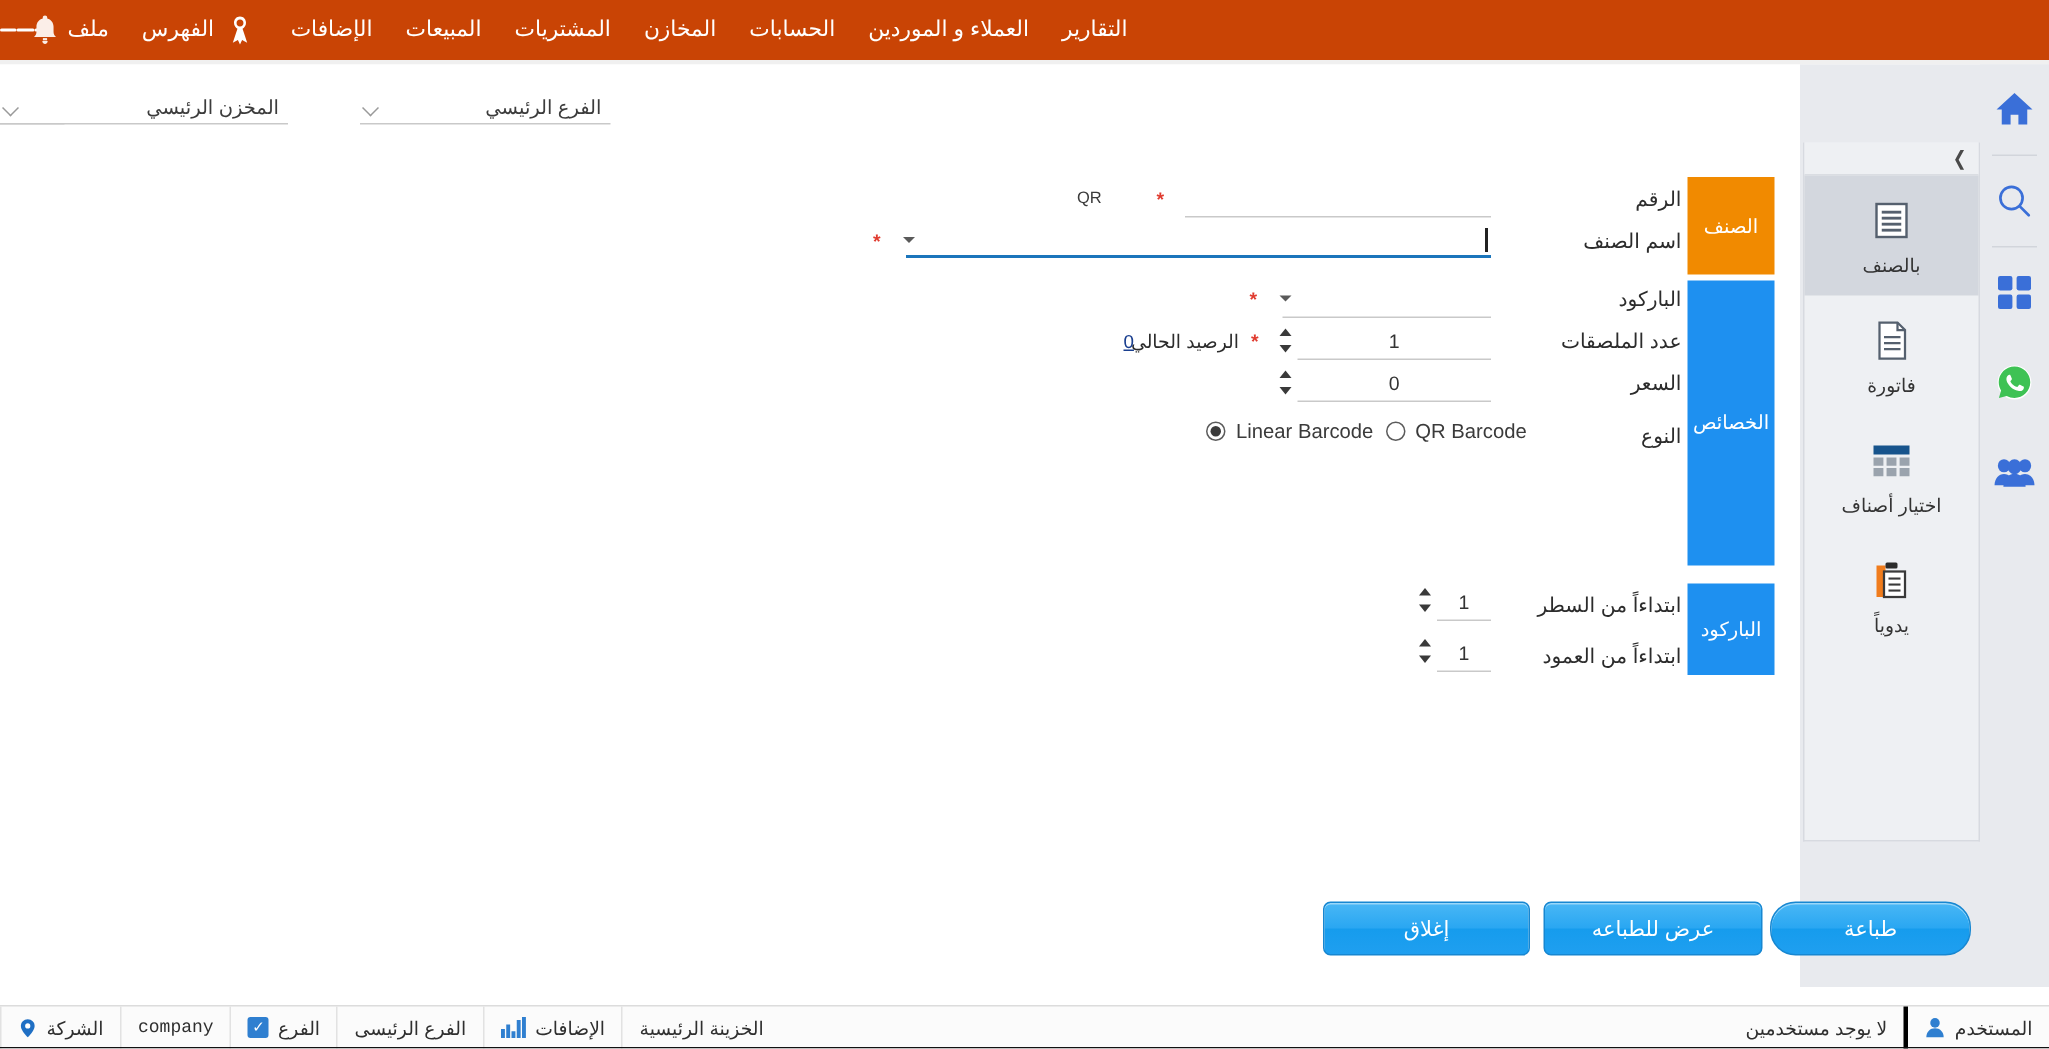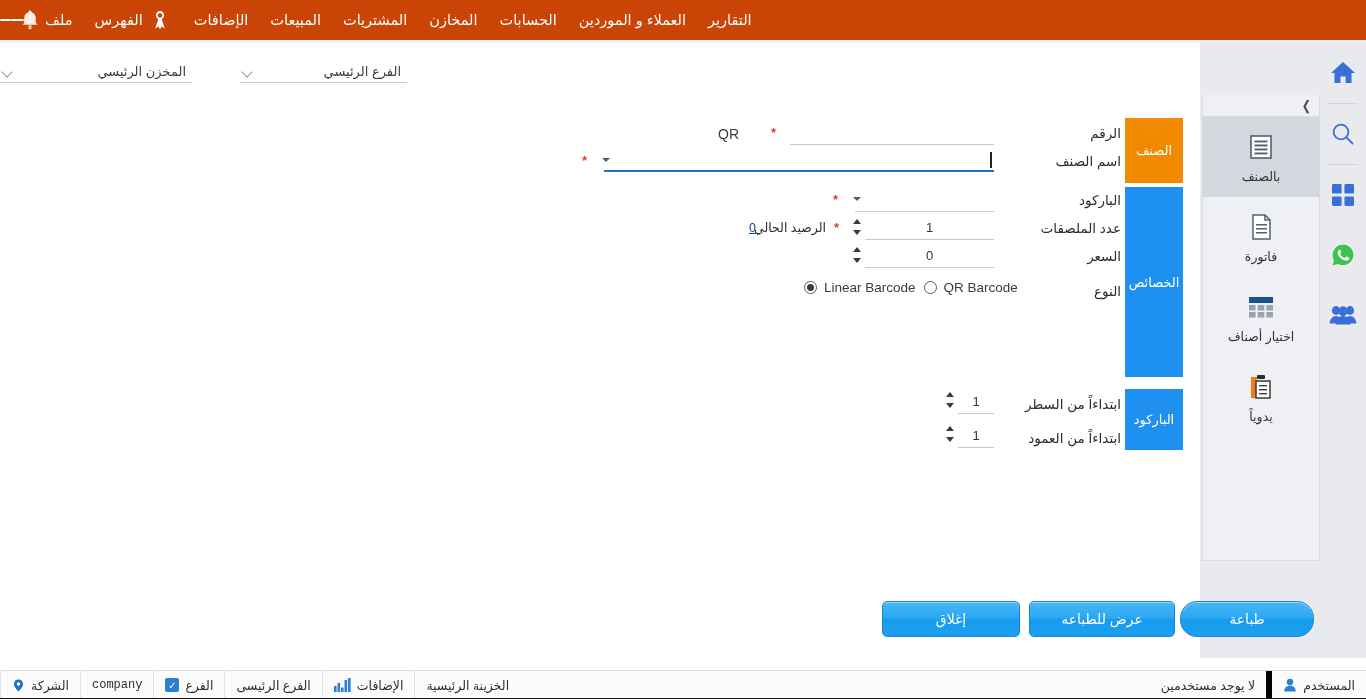--- a/index.html
+++ b/index.html
@@ -135,21 +135,21 @@
     width:0;height:0;border-left:4px solid transparent;border-right:4px solid transparent;
     border-bottom:5px solid #3a3a3a;
   }
   .spin .dn {
     width:0;height:0;border-left:4px solid transparent;border-right:4px solid transparent;
     border-top:5px solid #3a3a3a;
   }
   .linkval {
     position:absolute; font-size:12.5px; color:#1a3f8f; text-decoration:underline; cursor:pointer;
   }
-  .qr-tag { position:absolute; font-size:14px; color:#3b3b3b; }
+  .qr-tag { position:absolute; font-size:11px; color:#3b3b3b; }
 
   
   .radio-row { position:absolute; display:flex; flex-direction:row-reverse; align-items:center; gap:8px; direction:rtl;}
   .rwrap { display:flex; flex-direction:row-reverse; align-items:center; gap:7px; cursor:pointer; }
   .rwrap .rtxt { font-size:13.5px; color:#3b3b3b; white-space:nowrap; }
   .radio {
     width:13px;height:13px;border:1.4px solid #5b5b5b;border-radius:50%;
     display:flex;align-items:center;justify-content:center; background:#fff;
   }
   .radio.on::after { content:""; width:7px;height:7px;border-radius:50%;background:#3b3b3b; }
@@ -472,21 +472,21 @@
         <rect x="14" y="0" width="2.6" height="14" fill="#2f7fd0"></rect>
       </svg>
       <span class="sbtxt">الإضافات</span>
     </div>
     <div class="sb-cell">
       <span class="sbtxt">الخزينة الرئيسية</span>
     </div>
 
     <div class="sb-spacer"></div>
 
-    <div class="sb-cell" style="border-left:none; border-right:6px solid #000000;align-items:center;">
+    <div class="sb-cell" style="border-left:none; border-right:3px solid #000000;align-items:center;">
       <span class="sbtxt">لا يوجد مستخدمين</span>
     </div>
     <div class="sb-cell" style="border-left:none;">
       <svg class="user-ic" width="14" height="15" viewBox="0 0 14 15">
         <circle cx="7" cy="4.2" r="3.4" fill="#2f7fd0"></circle>
         <path d="M0.8 14.4 C0.8 10.4 3.6 8 7 8 C10.4 8 13.2 10.4 13.2 14.4 Z" fill="#2f7fd0"></path>
       </svg>
       <span class="sbtxt">المستخدم</span>
     </div>
   </div>

